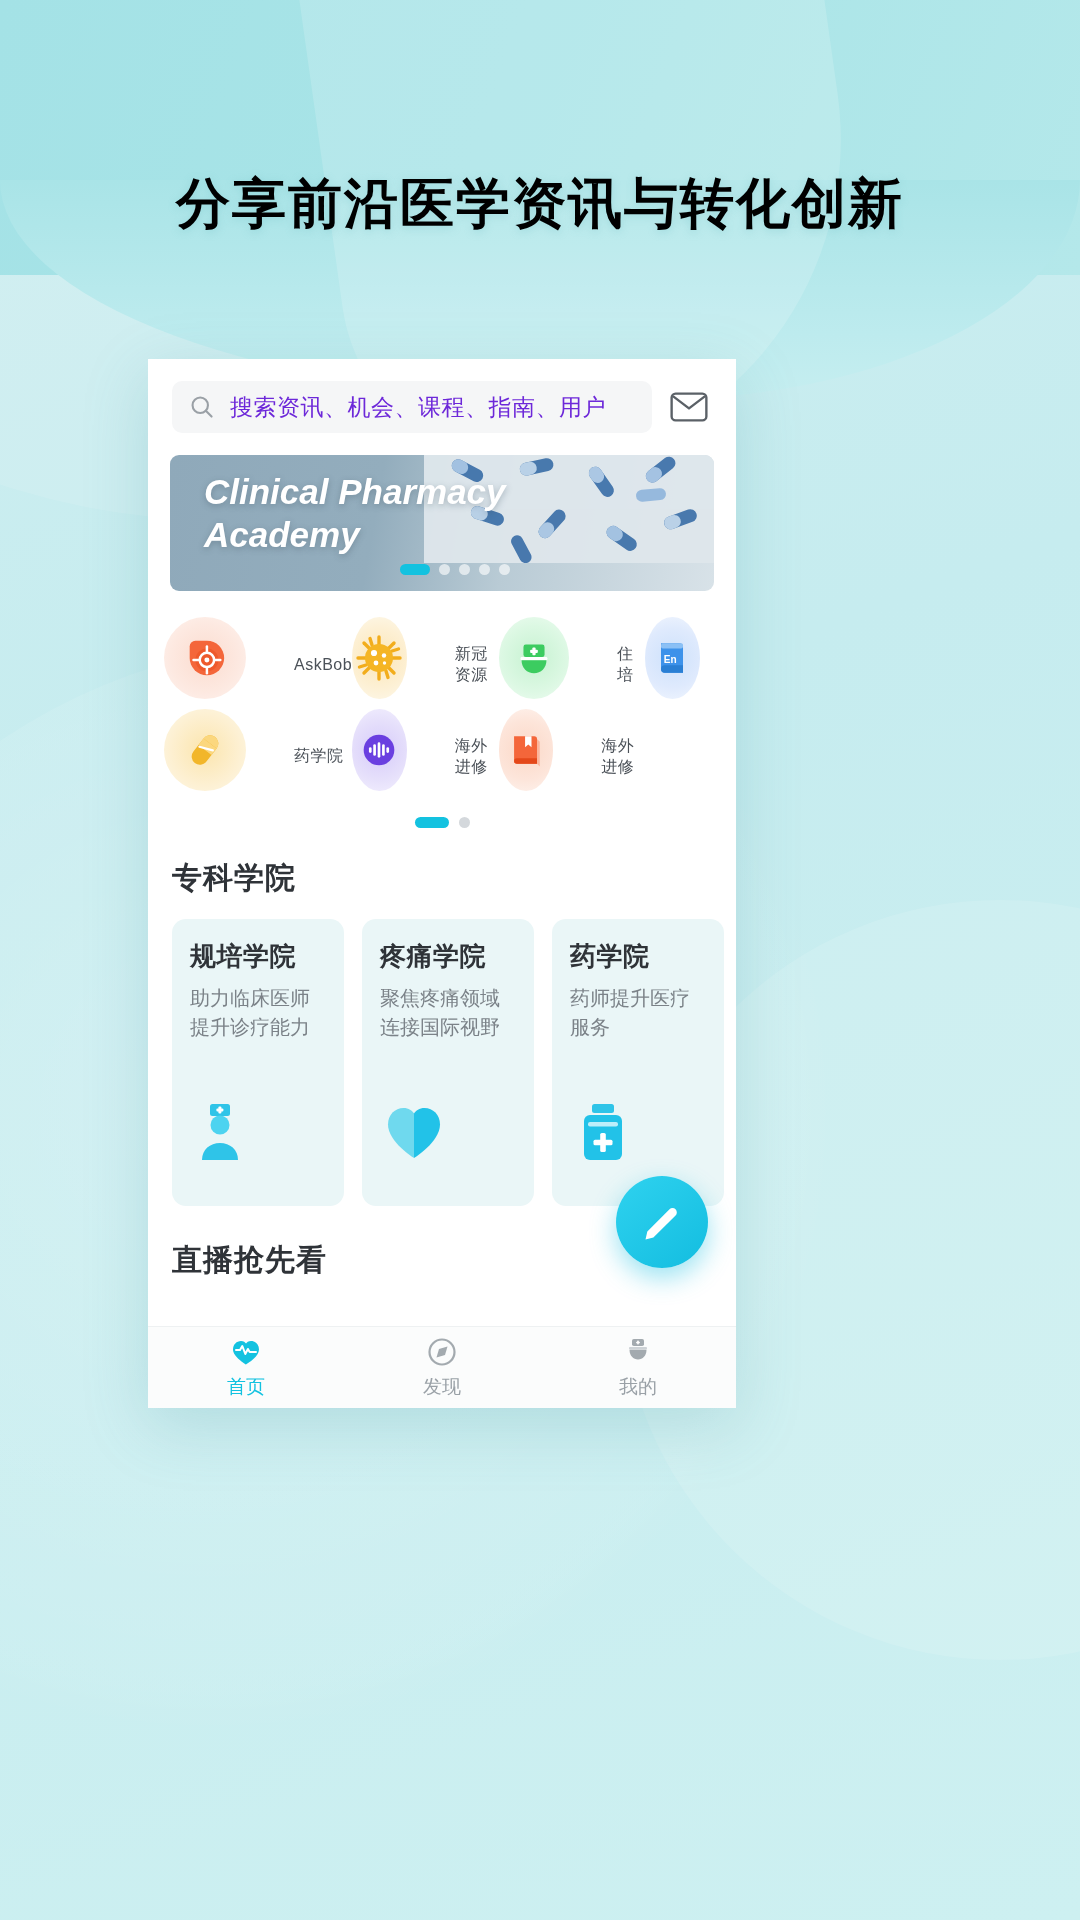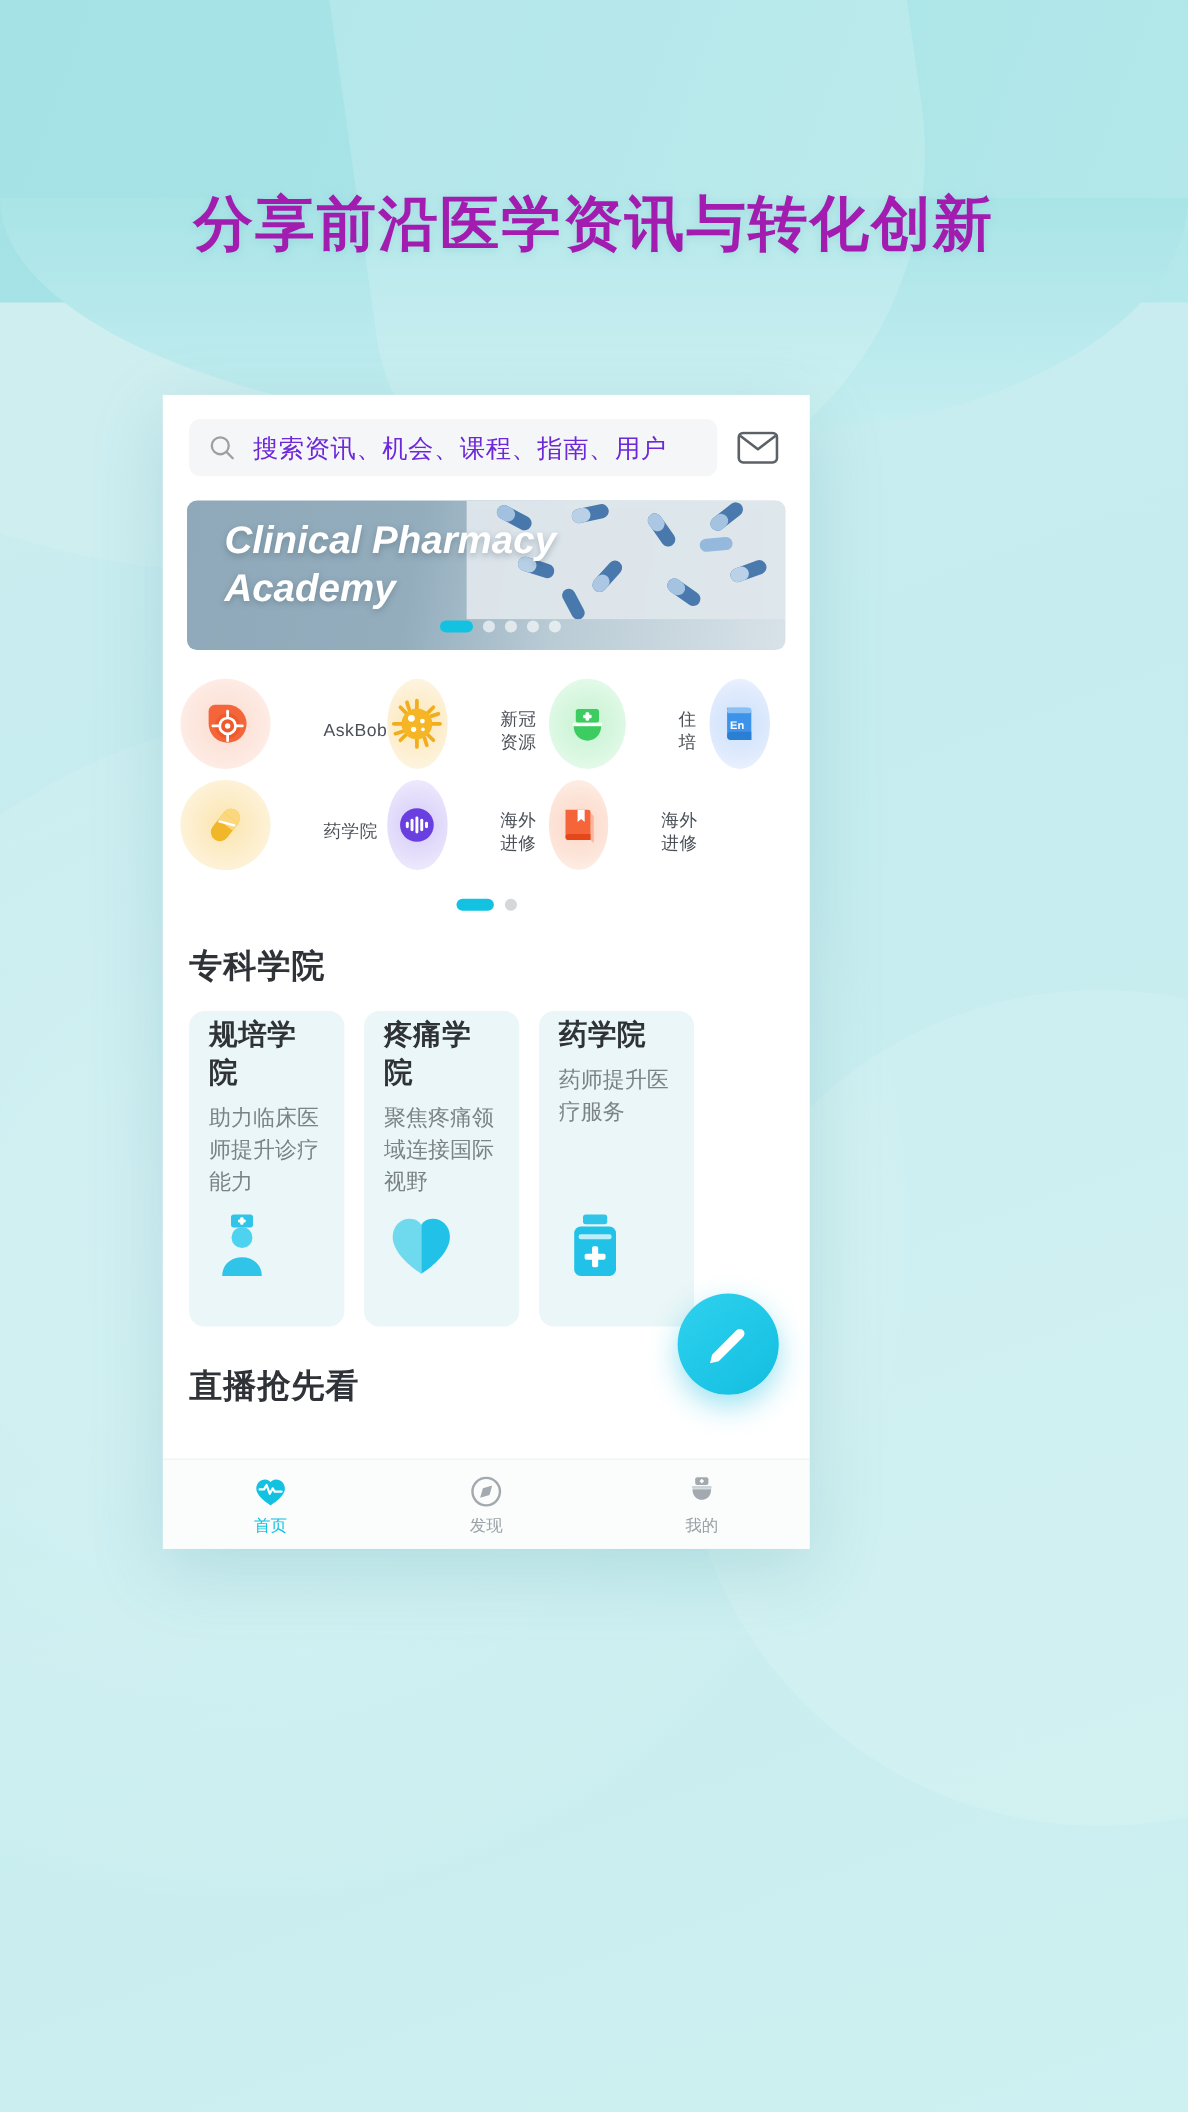--- a/index.html
+++ b/index.html
@@ -29,21 +29,21 @@
     border-radius:0 0 70% 40%; transform:rotate(-8deg); }
   .swoosh2 { position:absolute; left:-260px; top:640px; width:1180px; height:1180px;
     border-radius:50%;
     background:radial-gradient(circle at 40% 40%, rgba(255,255,255,0.22) 0%, rgba(255,255,255,0.05) 58%, rgba(255,255,255,0) 62%); }
   .swoosh3 { position:absolute; left:620px; top:900px; width:760px; height:760px;
     border-radius:50%; background:rgba(255,255,255,0.12); }
 
   
   #headline {
     position:absolute; top:168px; left:0; width:1080px;
-    text-align:center; color:#a21caf;
+    text-align:center; color:#000000;
     font-size:54px; font-weight:bold; letter-spacing:2px;
     text-shadow:0 2px 8px rgba(110,190,195,0.35);
   }
 
   
   #phone {
     position:absolute; left:148px; top:359px;
     width:588px; height:1049px;
     background:#ffffff;
     box-shadow:0 18px 60px rgba(70,150,160,0.22);
@@ -75,42 +75,42 @@
   .cell { display:flex; flex-direction:row; align-items:center;gap:48px; }
   .ibubble { width:82px; height:82px; border-radius:50%; display:flex; align-items:center; justify-content:center; }
   .ilabel { margin-top:13px; font-size:16px; color:#4b5158; letter-spacing:0.5px; }
   .grid-dots { display:flex; justify-content:center; align-items:center; gap:10px; margin-top:26px; }
   .gdot { width:11px; height:11px; border-radius:50%; background:#d4d8dc; }
   .gdot.active { width:34px; border-radius:6px; background:#13c2e0; }
 
   
   .sec-title { margin:30px 0 0 24px; font-size:30px; font-weight:bold; color:#2f3338; letter-spacing:1px; }
   .cards { display:flex; gap:18px; padding:20px 0 0 24px; }
-  .card { width:141px; height:287px; background:#eaf6f7; border-radius:14px; padding:4px 18px 0 18px;
+  .card { width:172px; height:287px; background:#eaf6f7; border-radius:14px; padding:20px 18px 0 18px;
     position:relative; flex:0 0 auto; }
   .card-t { font-size:26px; font-weight:bold; color:#2f3338; letter-spacing:0.5px; }
   .card-d { margin-top:11px; font-size:20px; color:#7b8288; line-height:1.45;font-family:Liberation Mono, monospace; }
   .card-ico { position:absolute; left:22px; bottom:46px; width:62px; height:62px;
     display:flex; align-items:flex-end; }
 
   
   .live-title { margin:34px 0 0 24px; font-size:30px; font-weight:bold; color:#2f3338; letter-spacing:1px; }
 
   
   .fab { position:absolute; right:28px; bottom:140px; width:92px; height:92px; border-radius:50%;
     background:linear-gradient(140deg,#2fd2ef 0%,#13bde0 100%);
     box-shadow:0 10px 26px rgba(19,189,224,0.42);
     display:flex; align-items:center; justify-content:center; z-index:5; }
 
   
   #tabbar { position:absolute; left:0; bottom:0; width:588px; height:82px;
     background:#fbfcfc; border-top:1px solid #eef1f2;
     display:flex; align-items:center; }
   .tab { flex:1; display:flex; flex-direction:column; align-items:center; gap:5px; }
-  .tab-lbl { font-size:15px; color:#9aa1a7; }
+  .tab-lbl { font-size:19px; color:#9aa1a7; }
   .tab.active .tab-lbl { color:#13c2e0; }
 </style>
 </head>
 <body>
 
 <div id="bg">
   <div class="bg-base"></div>
   <div class="blob blob-b"></div>
   <div class="band band-top"></div>
   <div class="band-curve"></div>

